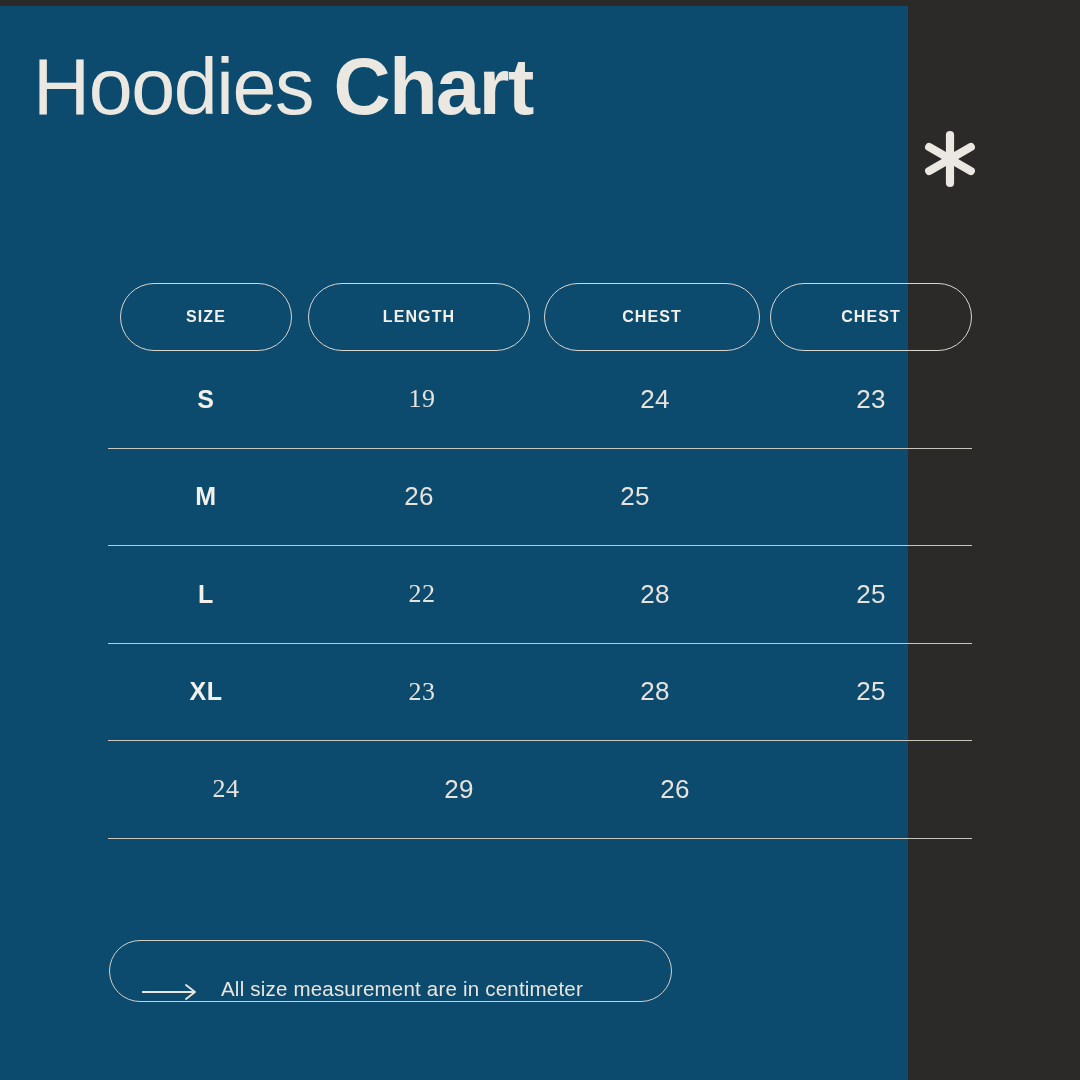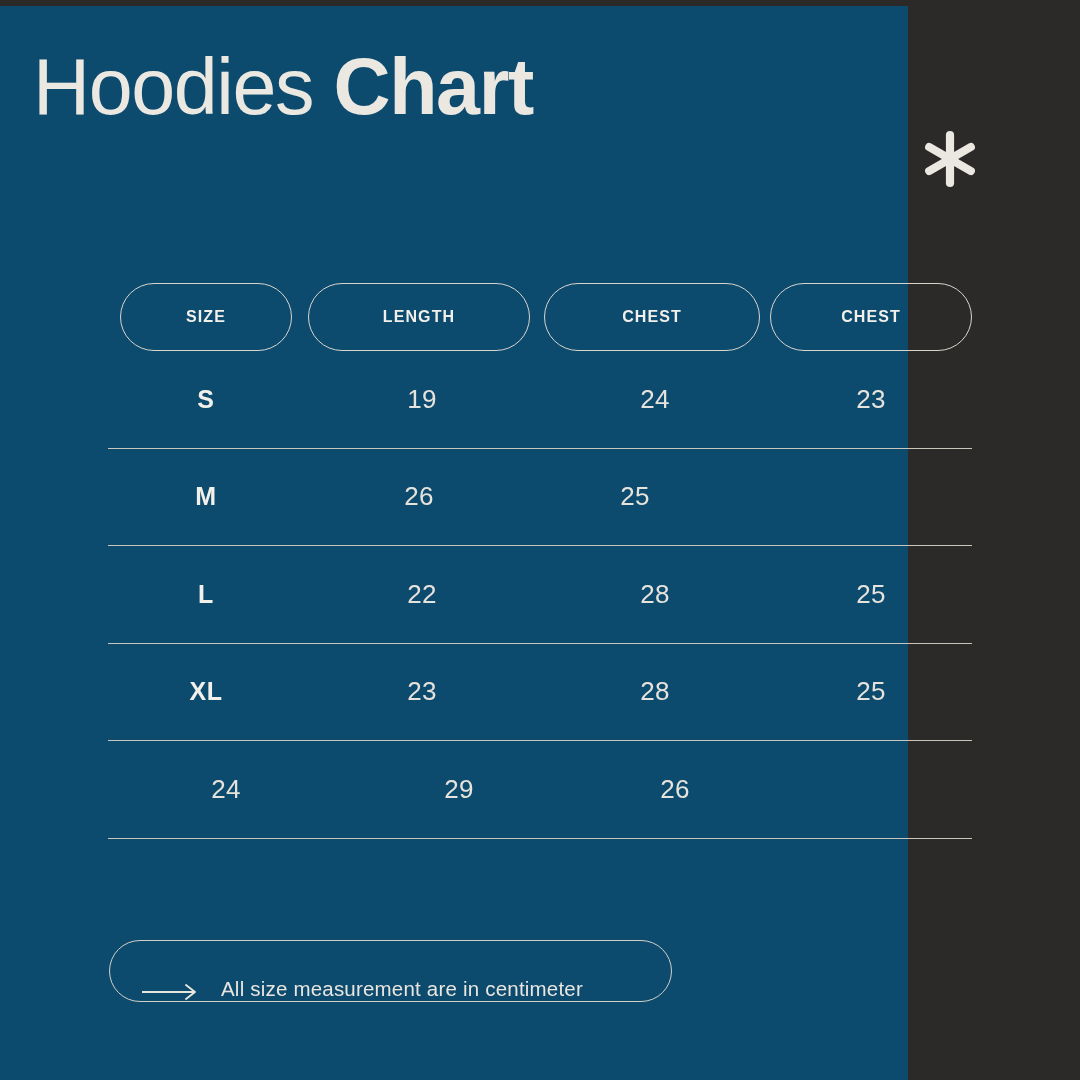--- a/index.html
+++ b/index.html
@@ -87,21 +87,21 @@
   }
   .body-row:first-child { height:98px; }
 
   .cell {
     display:flex;
     align-items:center;
     justify-content:center;
     text-align:center;
   }
   .cell.c-size   { width:196px; }
-  .cell.c-chest  { width:236px; }
+  .cell.c-chest  { width:236px;font-family:Liberation Serif, serif; }
   .cell.c-length { width:230px; }
   .cell.c-sleeve { width:202px; }
 
   .size-label {
     font-size:25px;
     font-weight:700;
     letter-spacing:0.6px;
     color:#f2f0ea;
   }
   .measure {

